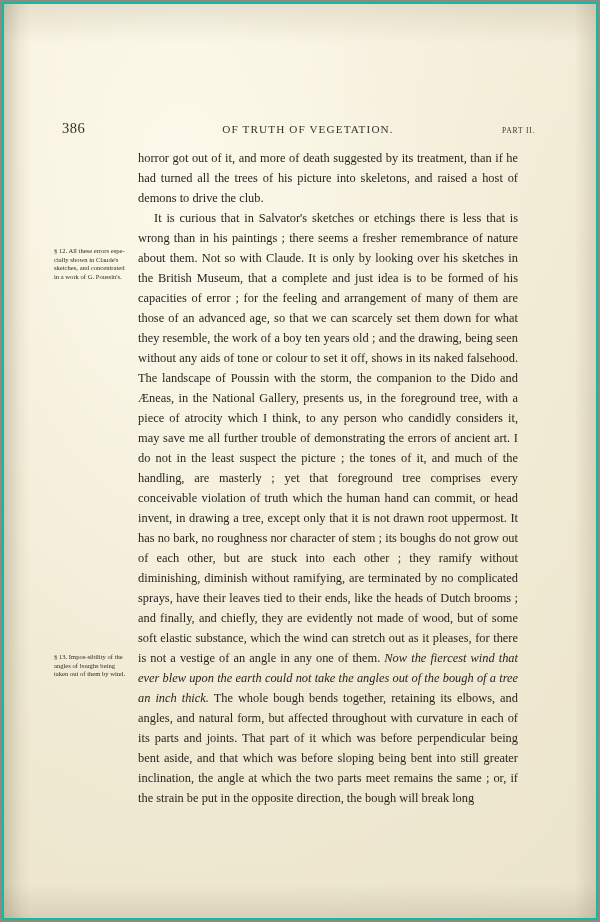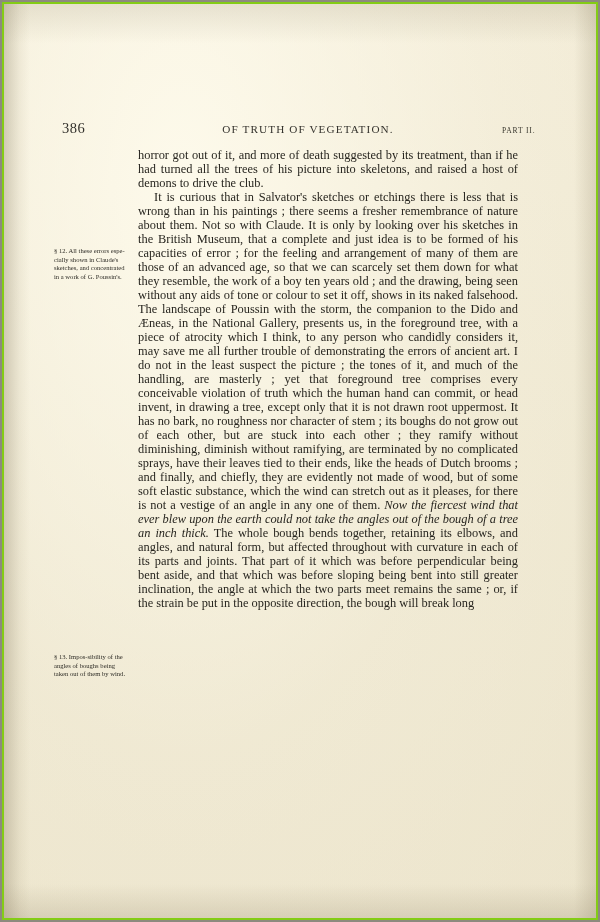--- a/index.html
+++ b/index.html
@@ -10,21 +10,21 @@
   body {
     width: 600px;
     height: 922px;
     overflow: hidden;
     font-family: "Liberation Serif", serif;
   }
   .page {
     position: relative;
     width: 600px;
     height: 922px;
-    background: #84cc16;
+    background: #14b8a6;
     box-sizing: border-box;
     border: 2px solid #8d8a7e;
   }
   .paper-tint {
     position: absolute;
     inset: 2px;
     background:
       radial-gradient(ellipse at 30% 20%, rgba(255,252,238,0.85) 0%, rgba(243,237,215,0.2) 55%, rgba(232,223,196,0.35) 100%),
       linear-gradient(180deg, #f5efdc 0%, #f1ebd6 40%, #eee7d0 100%);
     pointer-events: none;
@@ -64,21 +64,21 @@
     text-transform: uppercase;
     color: #3a382f;
     width: 48px;
   }
   .body-text {
     position: absolute;
     left: 136px;
     width: 380px;
     top: 146px;
     font-size: 12.4px;
-    line-height: 14px;
+    line-height: 20px;
     color: #27251f;
     text-align: justify;
   }
   .body-text p {
     margin: 0;
     text-indent: 0;
   }
   .body-text p.indent {
     text-indent: 16px;
   }

